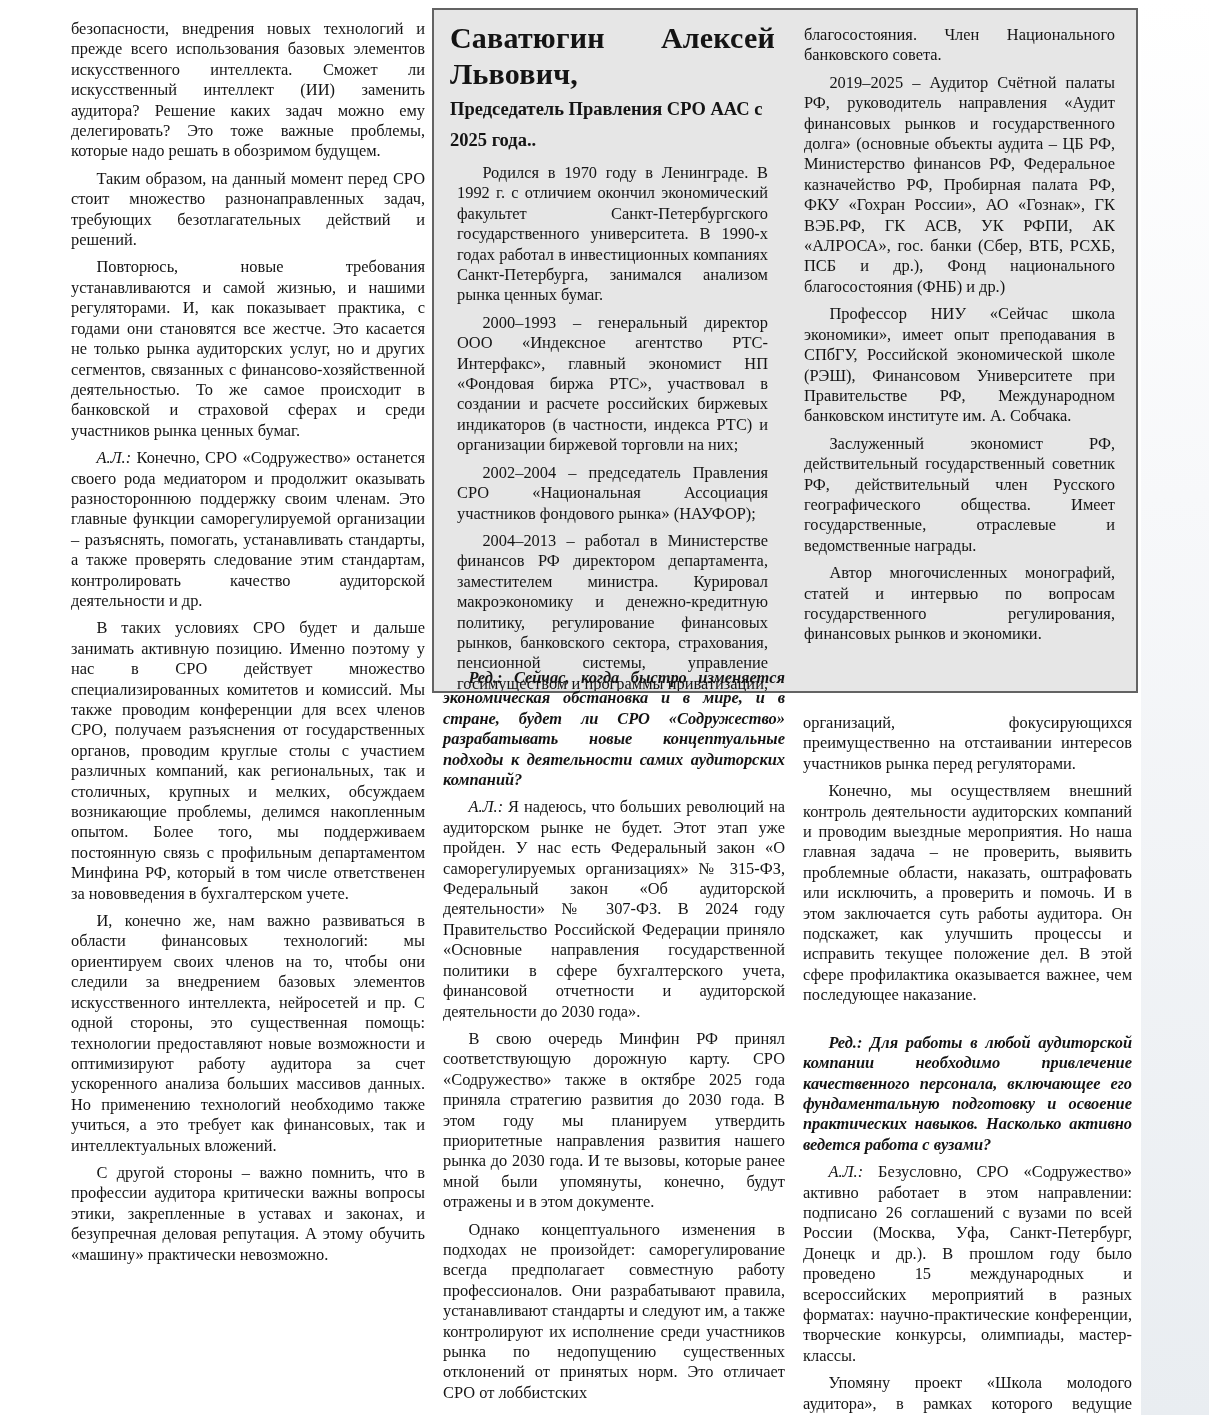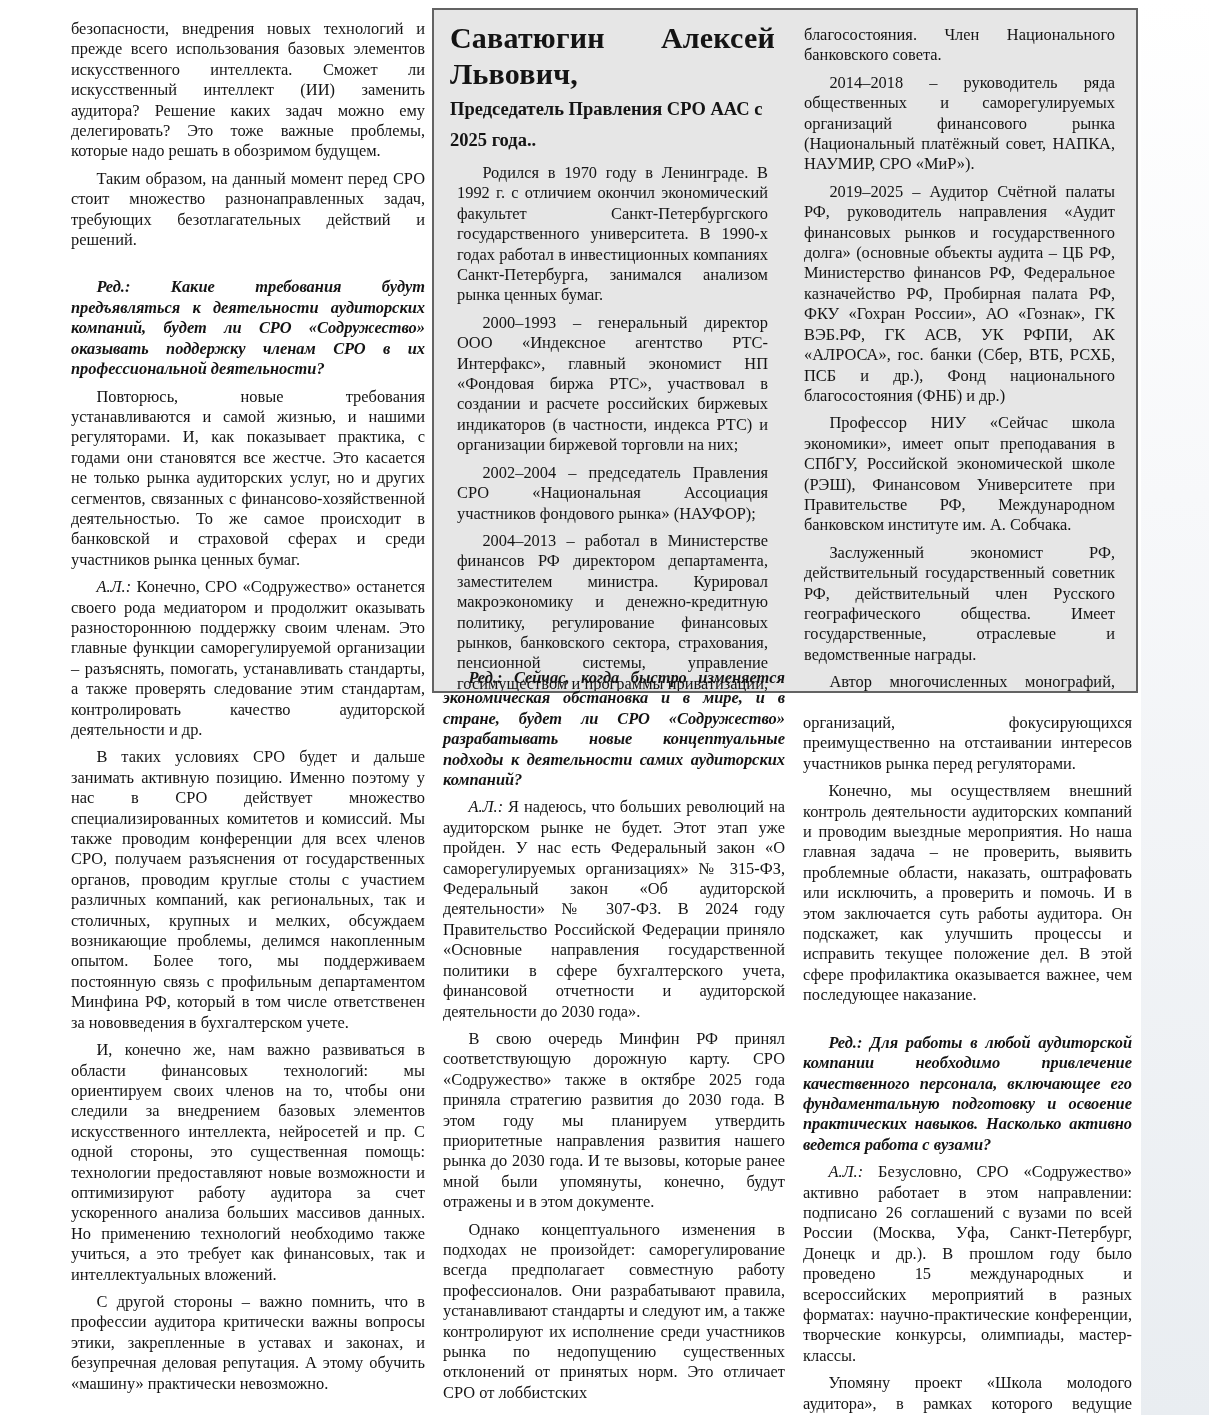--- a/index.html
+++ b/index.html
@@ -36,21 +36,20 @@
 <body>
 
 <div class="page-edge"></div>
 
 <div class="col col-left">
 
     <p class="para first"><span>безопасности, внедрения новых технологий и прежде всего использования базовых элементов искусственного интеллекта. Сможет ли искусственный интеллект (ИИ) заменить аудитора? Решение каких задач можно ему делегировать? Это тоже важные проблемы, которые надо решать в обозримом будущем.</span></p>
 
     <p class="para"><span>Таким образом, на данный момент перед СРО стоит множество разнонаправленных задач, требующих безотлагательных действий и решений.</span></p>
 
-    <p class="para q"><span>Ред.: Какие требования будут предъявляться к деятельности аудиторских компаний, будет ли СРО «Содружество» оказывать поддержку членам СРО в их профессиональной деятельности?</span></p>
 
     <p class="para"><span>Повторюсь, новые требования устанавливаются и самой жизнью, и нашими регуляторами. И, как показывает практика, с годами они становятся все жестче. Это касается не только рынка аудиторских услуг, но и других сегментов, связанных с финансово-хозяйственной деятельностью. То же самое происходит в банковской и страховой сферах и среди участников рынка ценных бумаг.</span></p>
 
     <p class="para"><span class="pfx">А.Л.: </span><span>Конечно, СРО «Содружество» останется своего рода медиатором и продолжит оказывать разностороннюю поддержку своим членам. Это главные функции саморегулируемой организации – разъяснять, помогать, устанавливать стандарты, а также проверять следование этим стандартам, контролировать качество аудиторской деятельности и др.</span></p>
 
     <p class="para"><span>В таких условиях СРО будет и дальше занимать активную позицию. Именно поэтому у нас в СРО действует множество специализированных комитетов и комиссий. Мы также проводим конференции для всех членов СРО, получаем разъяснения от государственных органов, проводим круглые столы с участием различных компаний, как региональных, так и столичных, крупных и мелких, обсуждаем возникающие проблемы, делимся накопленным опытом. Более того, мы поддерживаем постоянную связь с профильным департаментом Минфина РФ, который в том числе ответственен за нововведения в бухгалтерском учете.</span></p>
 
     <p class="para"><span>И, конечно же, нам важно развиваться в области финансовых технологий: мы ориентируем своих членов на то, чтобы они следили за внедрением базовых элементов искусственного интеллекта, нейросетей и пр. С одной стороны, это существенная помощь: технологии предоставляют новые возможности и оптимизируют работу аудитора за счет ускоренного анализа больших массивов данных. Но применению технологий необходимо также учиться, а это требует как финансовых, так и интеллектуальных вложений.</span></p>
 
     <p class="para"><span>С другой стороны – важно помнить, что в профессии аудитора критически важны вопросы этики, закрепленные в уставах и законах, и безупречная деловая репутация. А этому обучить «машину» практически невозможно.</span></p>
@@ -69,21 +68,20 @@
 
           <p class="para"><span>2002–2004 – председатель Правления СРО «Национальная Ассоциация участников фондового рынка» (НАУФОР);</span></p>
 
           <p class="para"><span>2004–2013 – работал в Министерстве финансов РФ директором департамента, заместителем министра. Курировал макроэкономику и денежно-кредитную политику, регулирование финансовых рынков, банковского сектора, страхования, пенсионной системы, управление госимуществом и программы приватизации, игорный бизнес, производство защищенной печатной продукции, участвовал в разработке и создании Фонда национального</span></p>
         </div>
     </div>
     <div class="bio-col">
 
         <p class="para first"><span>благосостояния. Член Национального банковского совета.</span></p>
 
-        <p class="para"><span>2014–2018 – руководитель ряда общественных и саморегулируемых организаций финансового рынка (Национальный платёжный совет, НАПКА, НАУМИР, СРО «МиР»).</span></p>
 
         <p class="para"><span>2019–2025 – Аудитор Счётной палаты РФ, руководитель направления «Аудит финансовых рынков и государственного долга» (основные объекты аудита – ЦБ РФ, Министерство финансов РФ, Федеральное казначейство РФ, Пробирная палата РФ, ФКУ «Гохран России», АО «Гознак», ГК ВЭБ.РФ, ГК АСВ, УК РФПИ, АК «АЛРОСА», гос. банки (Сбер, ВТБ, РСХБ, ПСБ и др.), Фонд национального благосостояния (ФНБ) и др.)</span></p>
 
         <p class="para"><span>Профессор НИУ «Сейчас школа экономики», имеет опыт преподавания в СПбГУ, Российской экономической школе (РЭШ), Финансовом Университете при Правительстве РФ, Международном банковском институте им. А. Собчака.</span></p>
 
         <p class="para"><span>Заслуженный экономист РФ, действительный государственный советник РФ, действительный член Русского географического общества. Имеет государственные, отраслевые и ведомственные награды.</span></p>
 
         <p class="para"><span>Автор многочисленных монографий, статей и интервью по вопросам государственного регулирования, финансовых рынков и экономики.</span></p>
       </div>
   </div>

